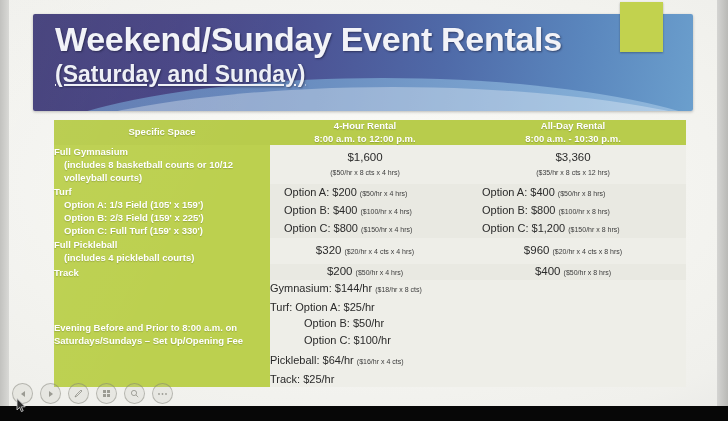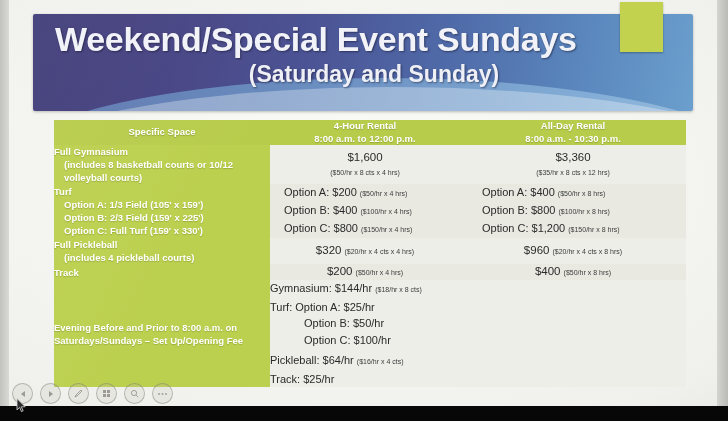--- a/index.html
+++ b/index.html
@@ -101,23 +101,24 @@
     line-height: 42px;
     text-align: left;
     padding-left: 22px;
     text-shadow: 1px 1px 2px rgba(20,20,45,0.55);
   }
   #title-sub {
     color: #eef0f6;
     font-size: 23px;
     font-weight: bold;
     line-height: 28px;
-    text-align: center;
+    text-align: left;
     padding-left: 22px;
     text-shadow: 1px 1px 2px rgba(20,20,45,0.5);
+    text-decoration: underline;
   }
   
   #accent-square {
     position: absolute;
     left: 620px;
     top: 2px;
     width: 43px;
     height: 50px;
     background: #c2d24e;
     z-index: 6;
@@ -248,21 +249,21 @@
 <body>
 
 <div id="slide-stage">
 
   <div id="slide-surface">
 
     <div id="title-banner">
       <div id="banner-swoosh"></div>
       <div id="banner-swoosh2"></div>
       <div id="banner-text-wrap">
-        <div id="title-main">Weekend/Special Event Sundays</div>
+        <div id="title-main">Weekend/Sunday Event Rentals</div>
         <div id="title-sub">(Saturday and Sunday)</div>
       </div>
     </div>
     <div id="accent-square"></div>
 
     <table id="rental-table">
       <colgroup>
         <col class="col-space">
         <col class="col-4hr">
         <col class="col-allday">

